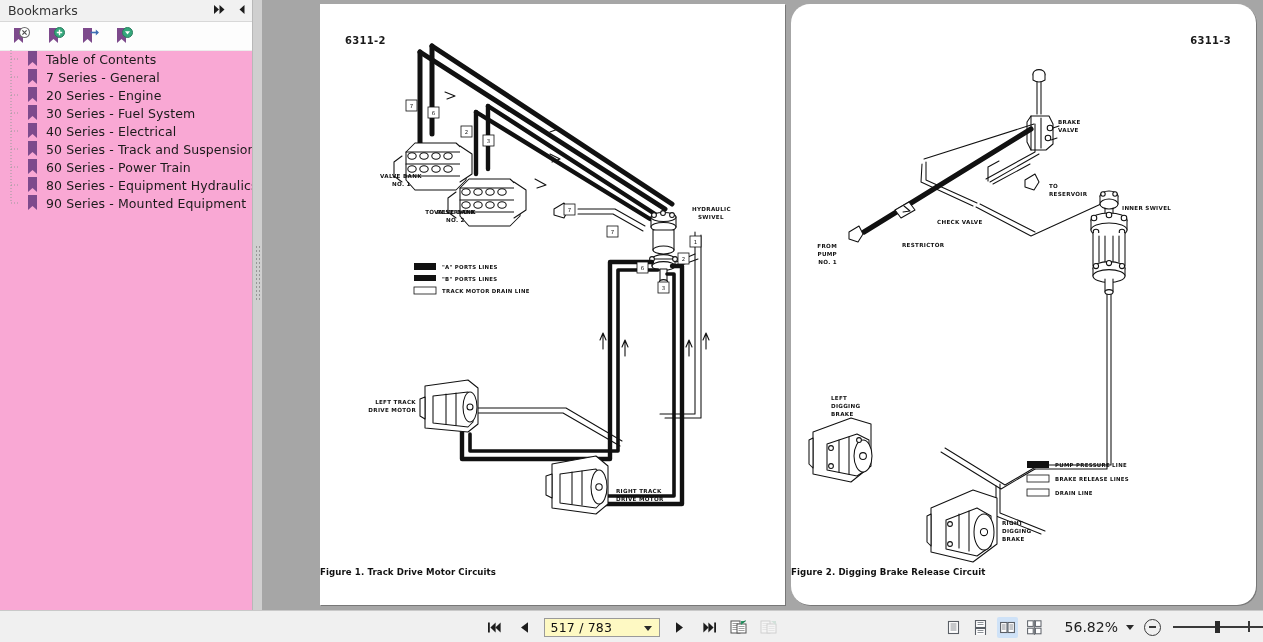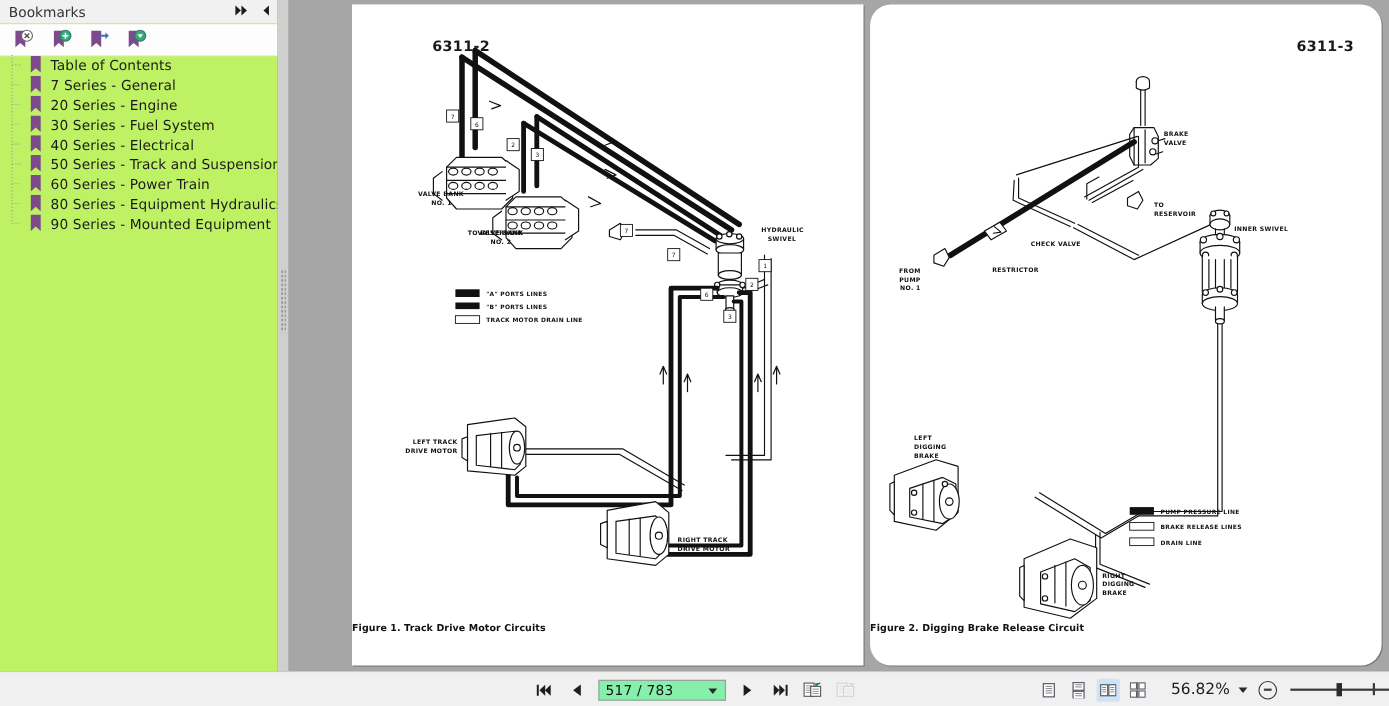--- a/index.html
+++ b/index.html
@@ -6,21 +6,21 @@
   html,body{margin:0;padding:0;}
   body{
     width:1263px;height:642px;overflow:hidden;
     font-family:"DejaVu Sans","Liberation Sans",sans-serif;
     font-size:12px;color:#222;background:#f0f0f0;
     -webkit-font-smoothing:antialiased;
   }
   .app{position:relative;width:1263px;height:642px;}
 
   
-  .panel{position:absolute;left:0;top:0;width:253px;height:610px;background:#bef264;
+  .panel{position:absolute;left:0;top:0;width:253px;height:610px;background:#f9a8d4;
          border-right:1px solid #b8b8b8;box-sizing:border-box;}
   .panel-header{position:relative;height:21px;background:#f1f1f1;border-bottom:1px solid #d8d8d8;}
   .panel-title{position:absolute;left:8px;top:3px;font-size:12.5px;color:#333;}
   .panel-hdr-btns{position:absolute;right:4px;top:3px;display:flex;gap:9px;align-items:center;}
   .hdr-btn{width:13px;height:13px;display:flex;align-items:center;justify-content:center;
            color:#222;font-size:10px;line-height:1;cursor:pointer;}
   .hdr-btn svg{display:block;}
 
   .panel-toolbar{position:relative;height:28px;background:#fdfdfd;border-bottom:1px solid #ececec;}
   .bm-tool{position:absolute;top:4px;width:22px;height:21px;cursor:pointer;}
@@ -37,37 +37,37 @@
   .splitter-grip{position:absolute;left:2px;top:245px;width:5px;height:57px;
      background-image:radial-gradient(#8d8d8d 0.9px,transparent 1px);
      background-size:3px 4px;opacity:.85;}
 
   
   .viewer{position:absolute;left:262px;top:0;right:0;height:610px;background:#a6a6a6;overflow:hidden;}
   .page{position:absolute;top:4px;width:465px;height:601px;background:#ffffff;
         box-shadow:1px 1px 0 rgba(0,0,0,.28);box-sizing:border-box;overflow:hidden;}
   .page-left{left:58px;}
   .page-right{left:529px;border-radius:19px;}
-  .page-num{position:absolute;font-size:13px;font-weight:bold;color:#1a1a1a;letter-spacing:.3px;margin-left:48px;}
+  .page-num{position:absolute;font-size:10px;font-weight:bold;color:#1a1a1a;letter-spacing:.3px;}
   .page-num.tl{left:25px;top:31px;}
   .page-num.tr{right:25px;top:31px;}
   .fig-caption{position:absolute;bottom:28px;left:0;right:0;text-align:left;
                font-size:8.6px;font-weight:bold;color:#111;letter-spacing:.1px;}
   .dwg{position:absolute;left:0;top:0;width:465px;height:601px;}
 
   
   .toolbar{position:absolute;left:0;top:610px;width:1263px;height:32px;background:#f0f0f0;
            border-top:1px solid #c9c9c9;box-sizing:border-box;}
   .tb-center{position:absolute;left:0;right:0;top:0;height:32px;display:flex;
              align-items:center;justify-content:center;gap:9px;}
   .tb-btn{width:21px;height:21px;display:flex;align-items:center;justify-content:center;
           cursor:pointer;color:#1d1d1d;}
   .tb-btn.disabled{opacity:.35;cursor:default;}
   .tb-btn svg{display:block;}
-  .page-field{position:relative;width:116px;height:19px;background:#86efac;border:1px solid #9a9a9a;
+  .page-field{position:relative;width:116px;height:19px;background:#fef9c3;border:1px solid #9a9a9a;
               box-sizing:border-box;display:flex;align-items:center;cursor:text;}
   .page-field-val{padding-left:6px;font-size:12.5px;color:#111;letter-spacing:.2px;}
   .page-field-caret{position:absolute;right:7px;top:7px;width:0;height:0;
       border-left:4px solid transparent;border-right:4px solid transparent;border-top:5px solid #2a2a2a;}
 
   .tb-right{position:absolute;right:-20px;top:0;height:32px;display:flex;align-items:center;gap:6px;}
   .view-btn{width:21px;height:21px;display:flex;align-items:center;justify-content:center;
             cursor:pointer;border-radius:2px;}
   .view-btn.active{background:#cfe2f7;}
   .zoom-val{font-size:14px;color:#1d1d1d;margin-left:14px;margin-right:2px;white-space:nowrap;}

